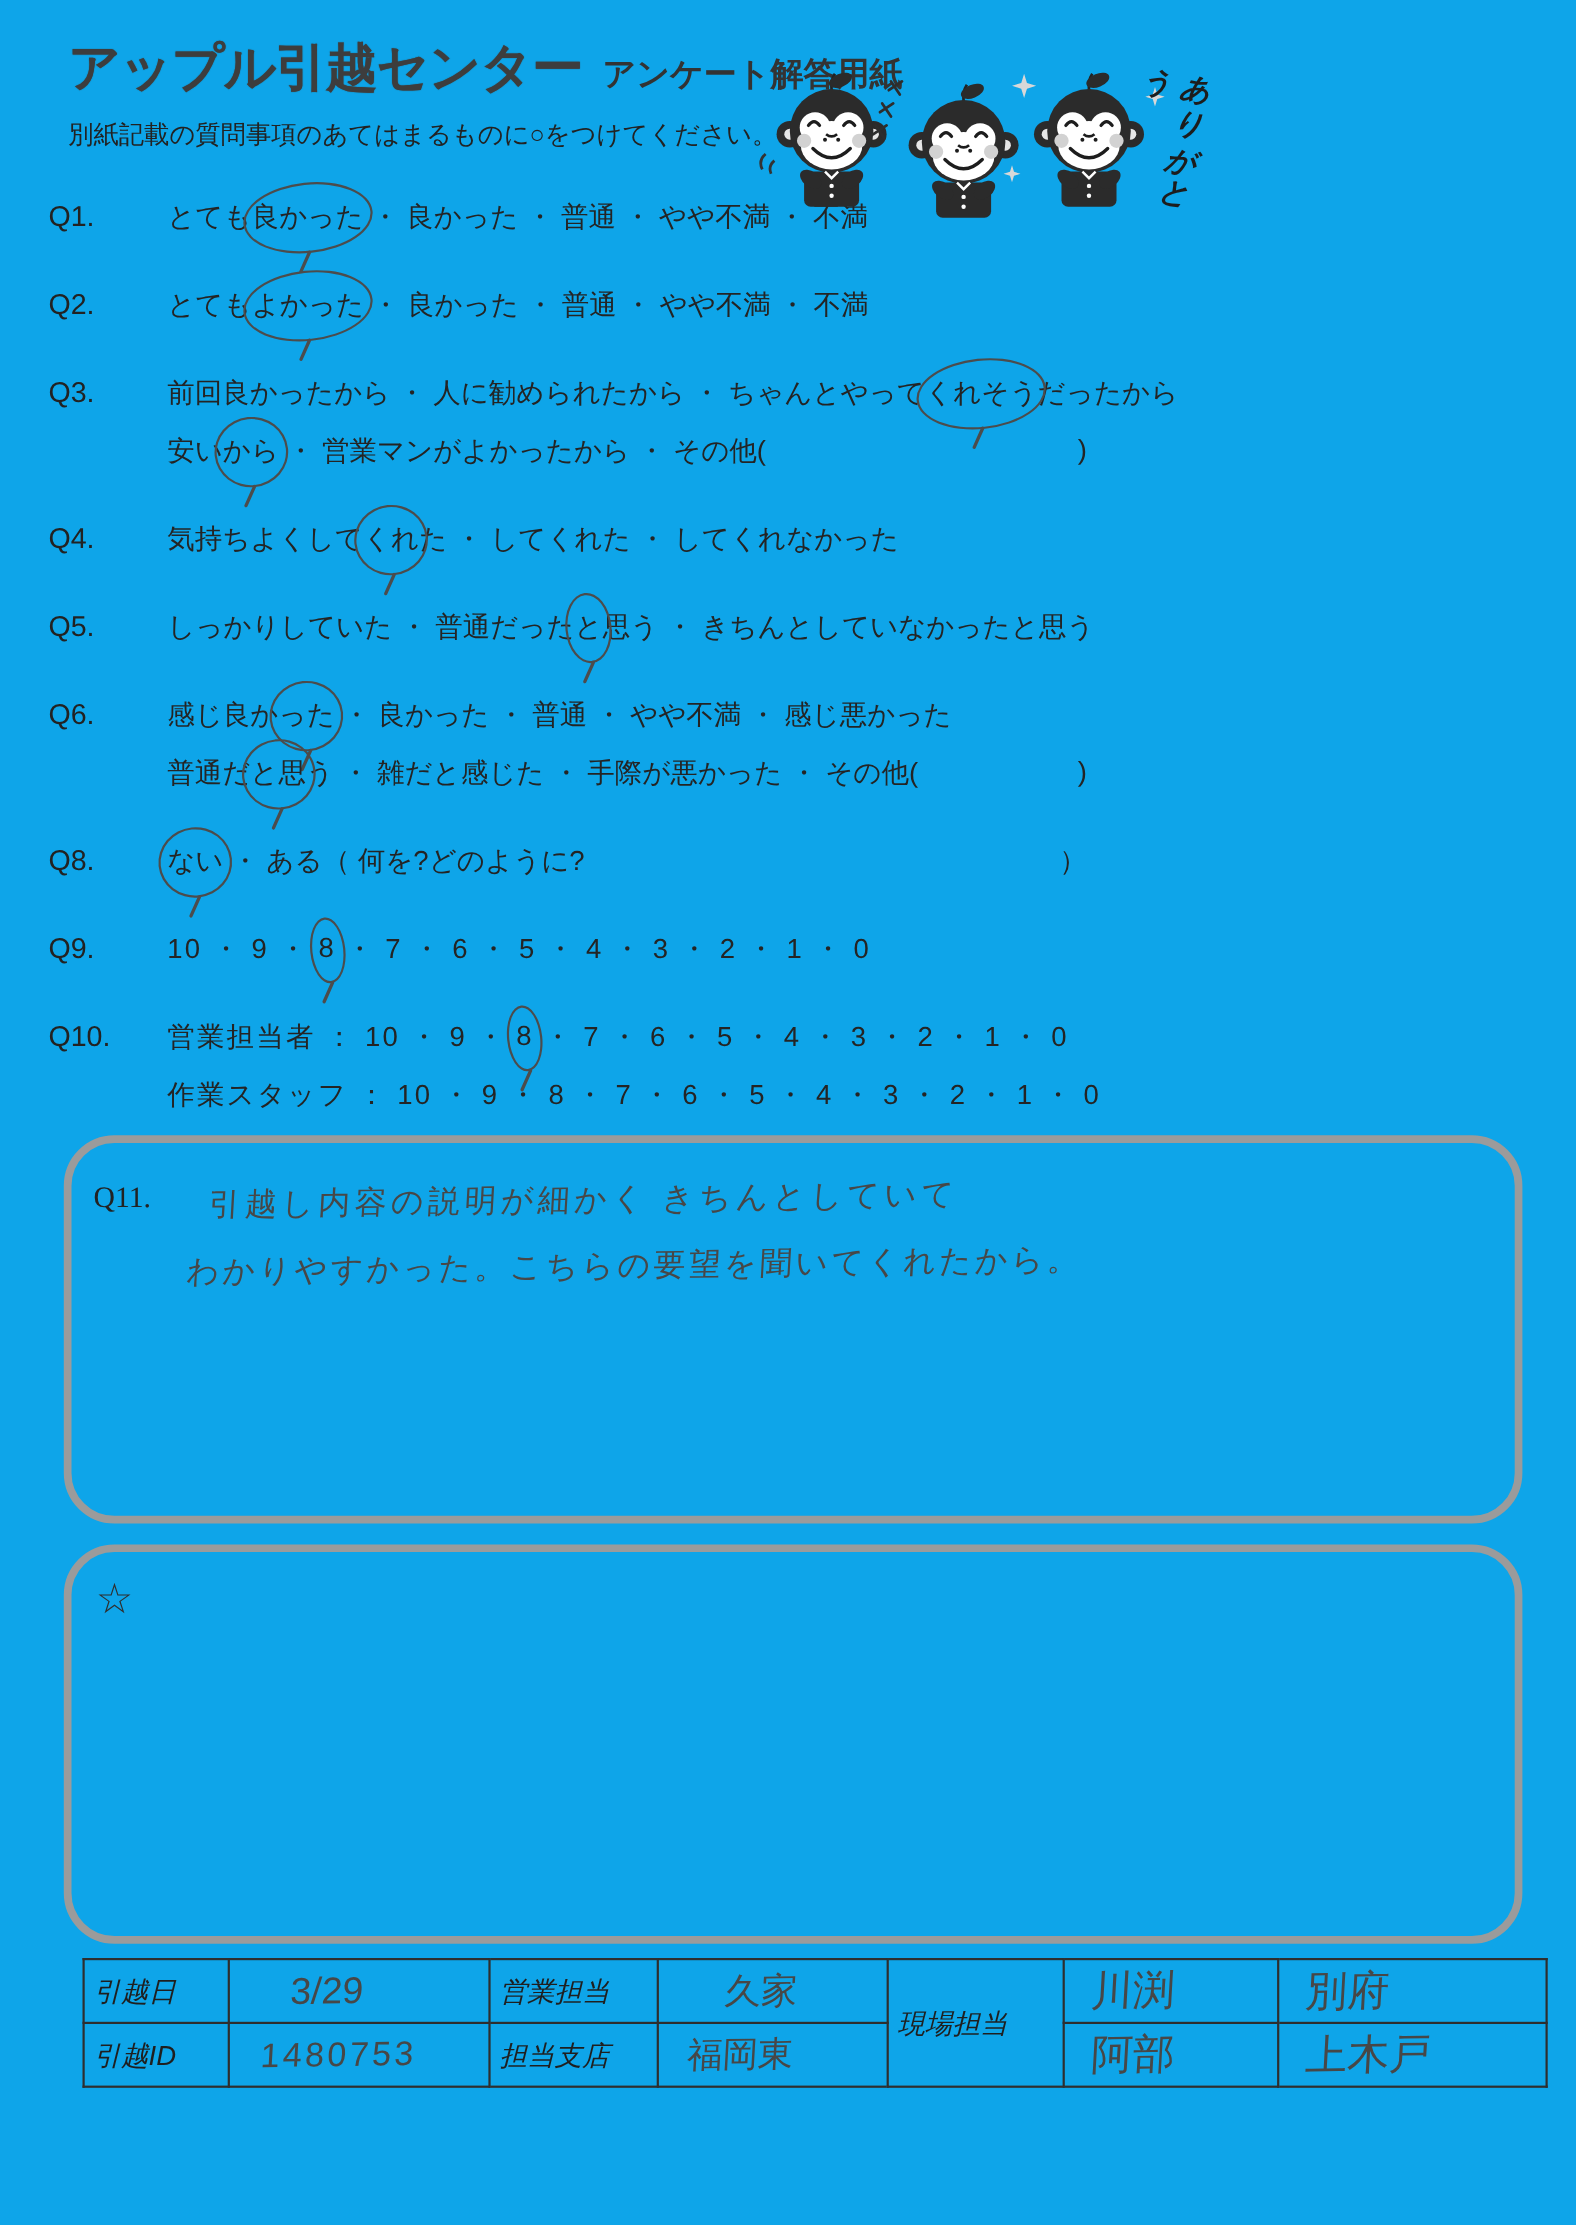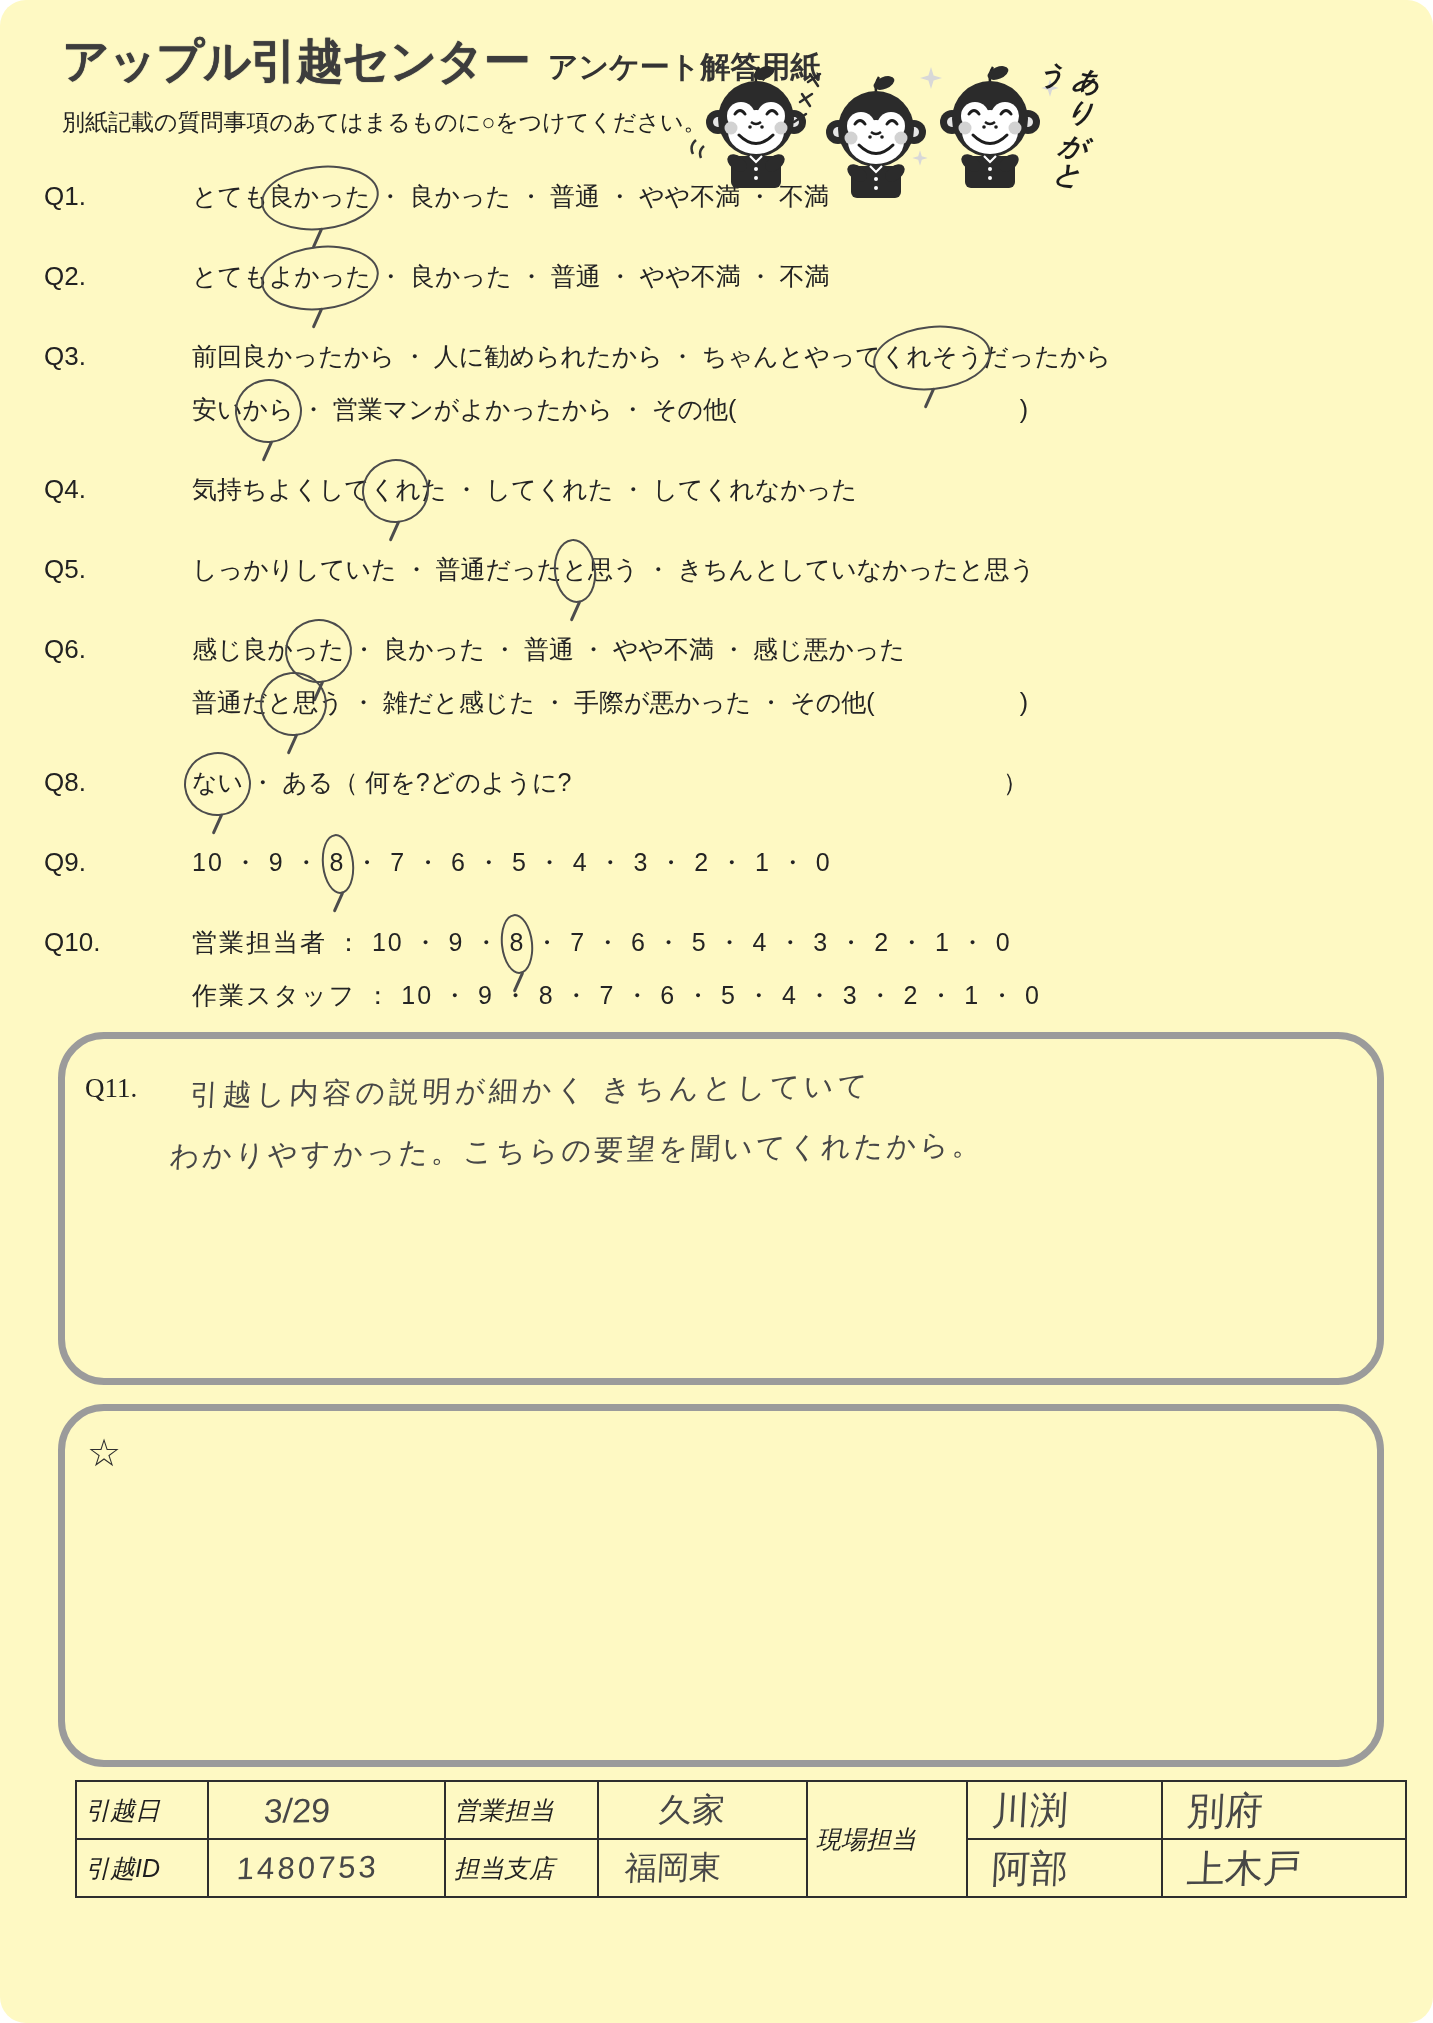--- a/index.html
+++ b/index.html
@@ -1,20 +1,20 @@
 <!DOCTYPE html>
 <html><head>
 <meta charset="utf-8">
 <style>
   html,body{margin:0;padding:0;}
   body{
     width:1433px;height:2023px;background:#ffffff;position:relative;
     font-family:"Liberation Sans", sans-serif;color:#2a2a2a;overflow:hidden;
   }
-  .page{position:relative;width:1433px;height:2023px;background:#fef9c3;border-radius:26px;}
+  .page{position:relative;width:1433px;height:2023px;background:#0ea5e9;}
 
   
   .header{padding:30px 0 0 62px;}
   .brandline{display:flex;align-items:baseline;}
   .brand{font-size:47px;font-weight:900;letter-spacing:-1px;color:#3d3d3d;
          text-shadow:0 0 1px #3d3d3d;}
   .sheet{font-size:30px;font-weight:bold;color:#333;margin-left:18px;}
   .instruction{margin-top:14px;font-size:23px;color:#222;}
 
   
@@ -23,21 +23,21 @@
     position:absolute;left:336px;top:4px;height:156px;
     writing-mode:vertical-rl;font-size:27px;font-weight:bold;color:#1d1d1d;
     transform:rotate(12deg);letter-spacing:2px;font-style:italic;
   }
 
   
   .questions{margin-top:10px;padding-left:44px;}
   .qline{display:flex;align-items:center;height:44px;margin-top:36px;white-space:pre;}
   .qline.cont{margin-top:9px;}
   .qid{width:108px;font-size:26px;color:#222;flex:0 0 auto;}
-  .qtext{width:836px;display:flex;align-items:center;font-size:25px;color:#242424;white-space:pre;margin-left:40px;}
+  .qtext{width:836px;display:flex;align-items:center;font-size:25px;color:#242424;white-space:pre;}
   .qtext.nums{letter-spacing:2px;}
   .fill{flex:1 1 auto;}
   .circ{position:relative;display:inline-block;}
   .circ::before{
     content:"";position:absolute;top:-14px;bottom:-17px;left:-8px;right:-8px;
     border:2.5px solid #4c4c4c;border-radius:50%;transform:rotate(-6deg);
     pointer-events:none;
   }
   .circ::after{
     content:"";position:absolute;left:46%;bottom:-36px;width:3px;height:22px;

